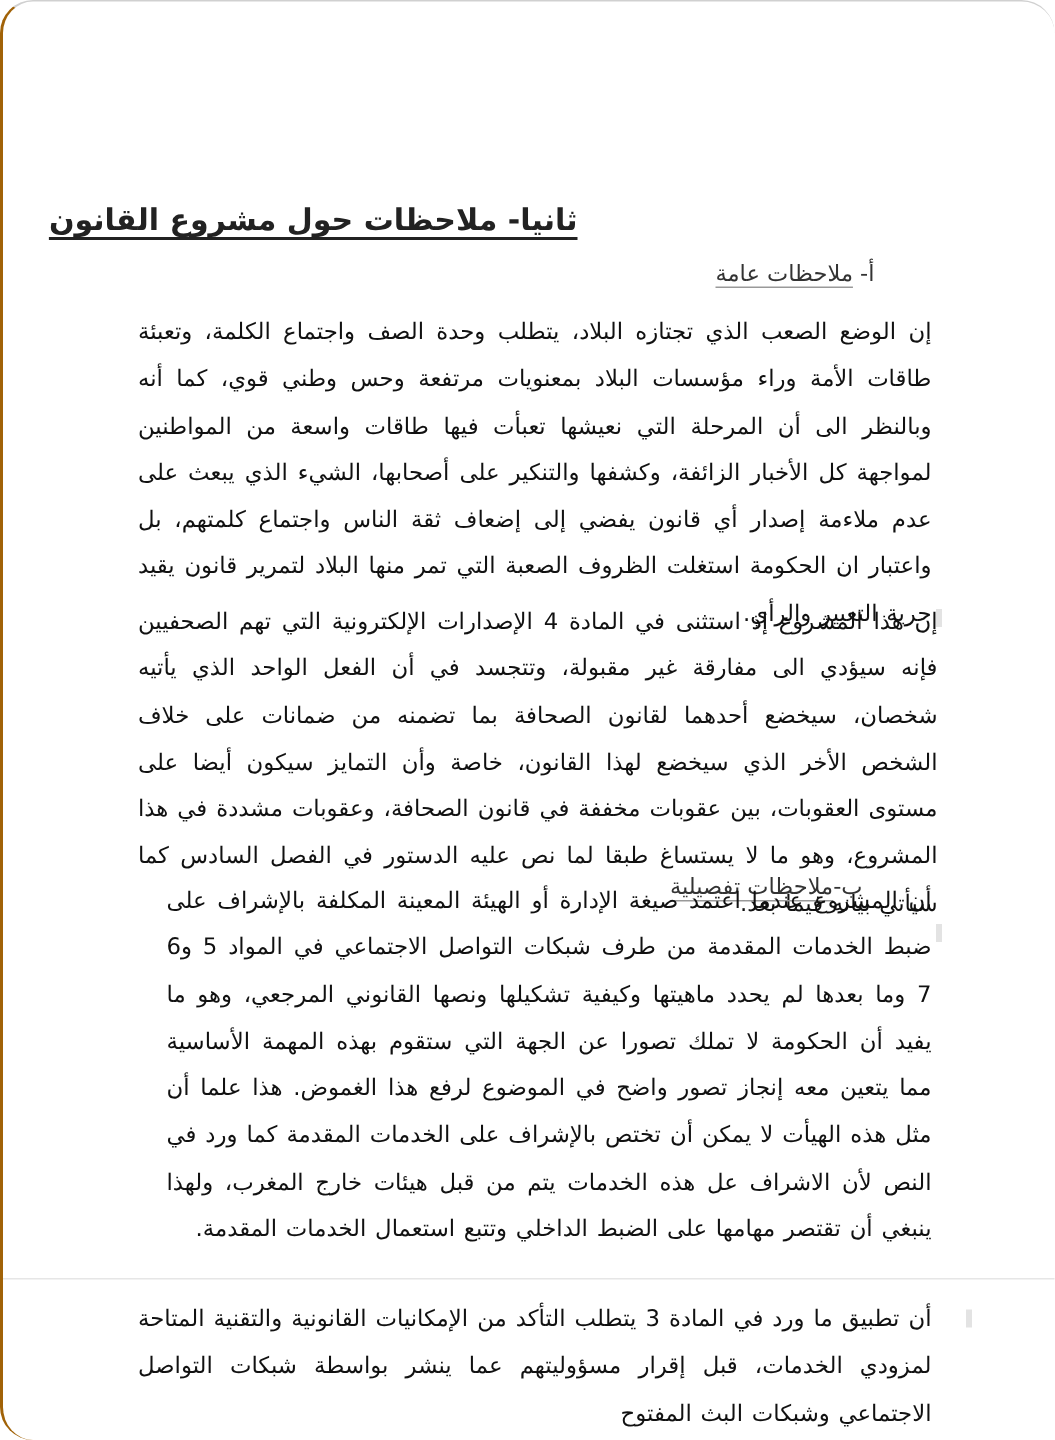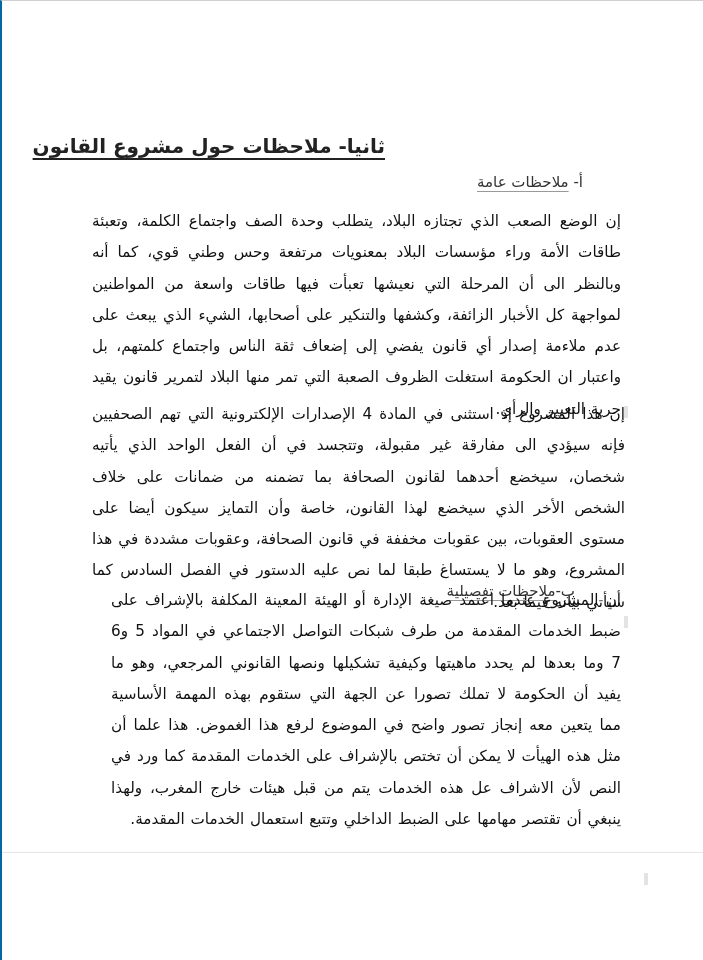--- a/index.html
+++ b/index.html
@@ -13,23 +13,24 @@
       position: relative;
       overflow: hidden;
       font-family: "DejaVu Sans", sans-serif;
       color: #1a1a1a;
     }
     .page {
       position: absolute;
       left: 0; top: 0;
       width: 703px; height: 960px;
       background: #ffffff;
-      border-left: 2px solid #0369a1;
+      border-left: 2px solid #a16207;
       border-top: 1px solid #d0d0d0;
       box-sizing: border-box;
+      border-radius: 22px;
     }
     .section-title {
       position: absolute;
       right: 318px;
       top: 133px;
       direction: rtl;
       font-size: 20px;
       font-weight: bold;
       text-decoration: underline;
       text-underline-offset: 5px;
@@ -109,14 +110,15 @@
   <div class="subheading sub-b">
     <span>ب-</span><span class="label">ملاحظات تفصيلية</span>
   </div>
 
   <div class="bullet-mark bm2"></div>
   <div class="para p3">أن المشروع عندما اعتمد صيغة الإدارة أو الهيئة المعينة المكلفة بالإشراف على ضبط الخدمات المقدمة من طرف شبكات التواصل الاجتماعي في المواد 5 و6 7 وما بعدها لم يحدد ماهيتها وكيفية تشكيلها ونصها القانوني المرجعي، وهو ما يفيد أن الحكومة لا تملك تصورا عن الجهة التي ستقوم بهذه المهمة الأساسية مما يتعين معه إنجاز تصور واضح في الموضوع لرفع هذا الغموض.   هذا علما أن مثل هذه الهيأت لا يمكن أن تختص بالإشراف على الخدمات المقدمة كما ورد في النص لأن الاشراف عل هذه الخدمات يتم من قبل هيئات خارج المغرب، ولهذا ينبغي أن تقتصر مهامها على الضبط الداخلي وتتبع استعمال الخدمات المقدمة.</div>
 
   <div class="divider-line dl1"></div>
 
   <div class="bullet-mark bm3"></div>
+  <div class="para p4">أن تطبيق ما ورد في المادة 3 يتطلب التأكد من الإمكانيات القانونية والتقنية المتاحة لمزودي الخدمات، قبل إقرار مسؤوليتهم عما ينشر بواسطة شبكات التواصل الاجتماعي وشبكات البث المفتوح</div>
 
 </div>
 
 </body></html>

